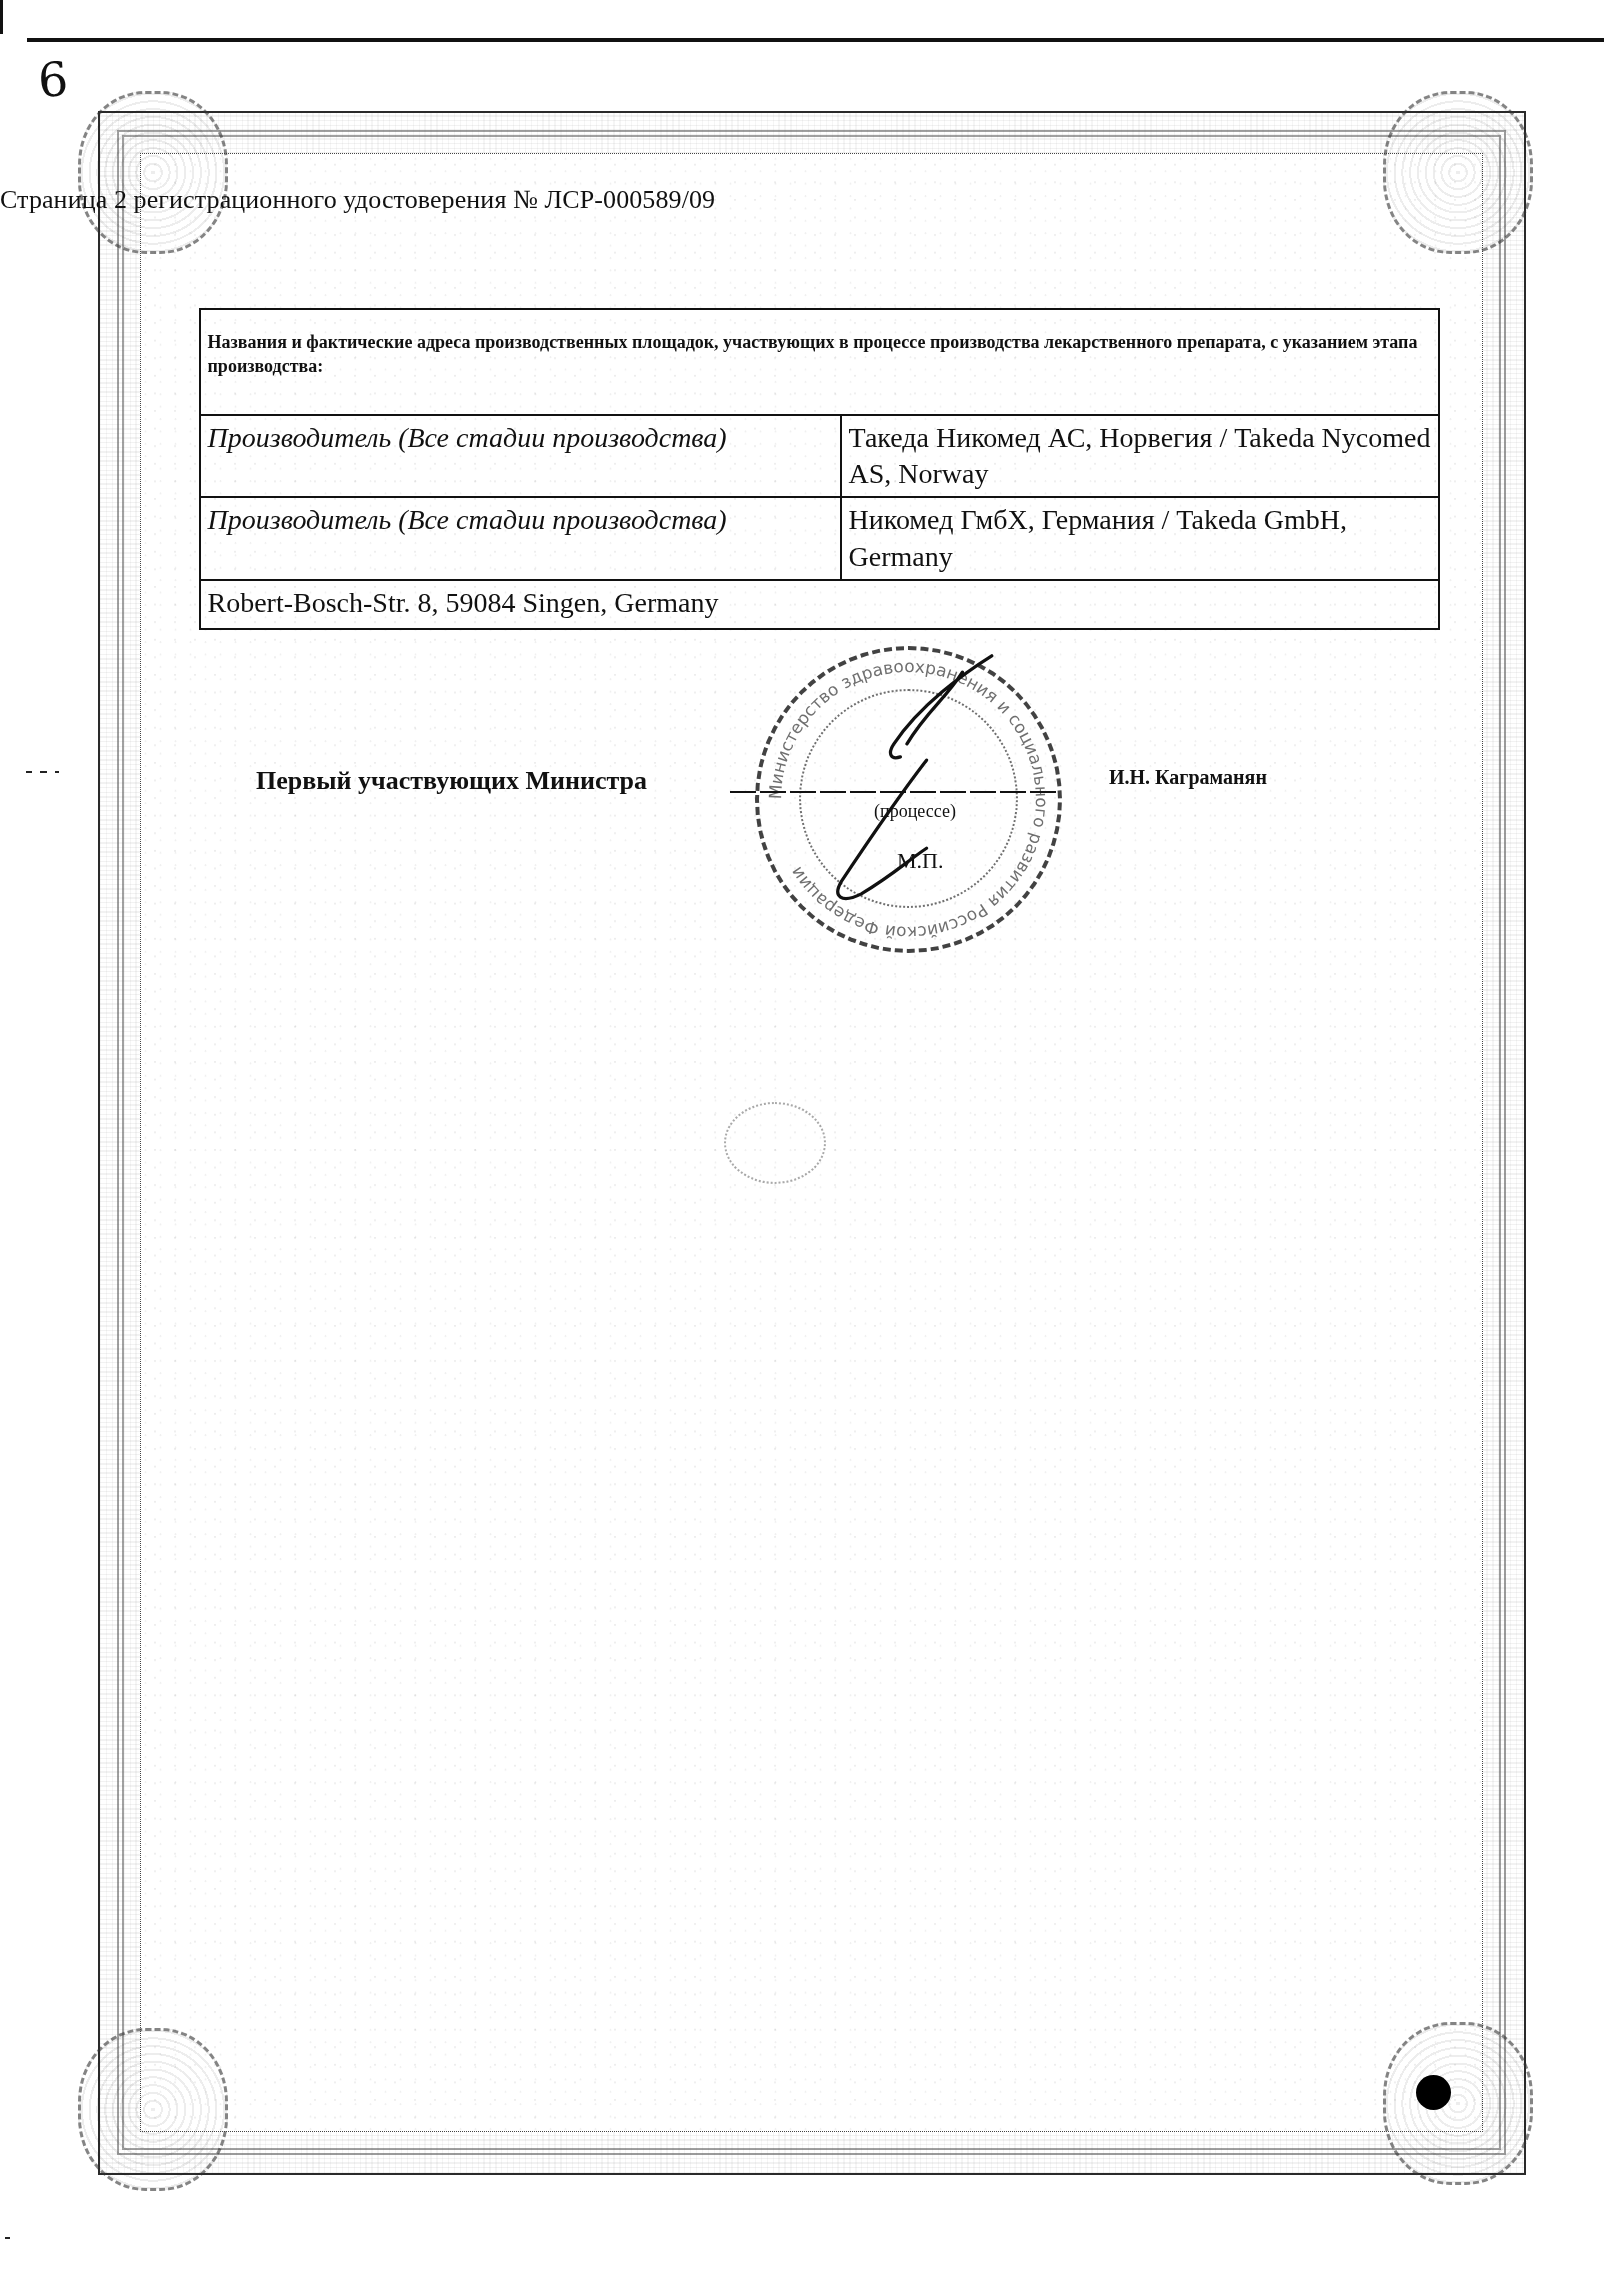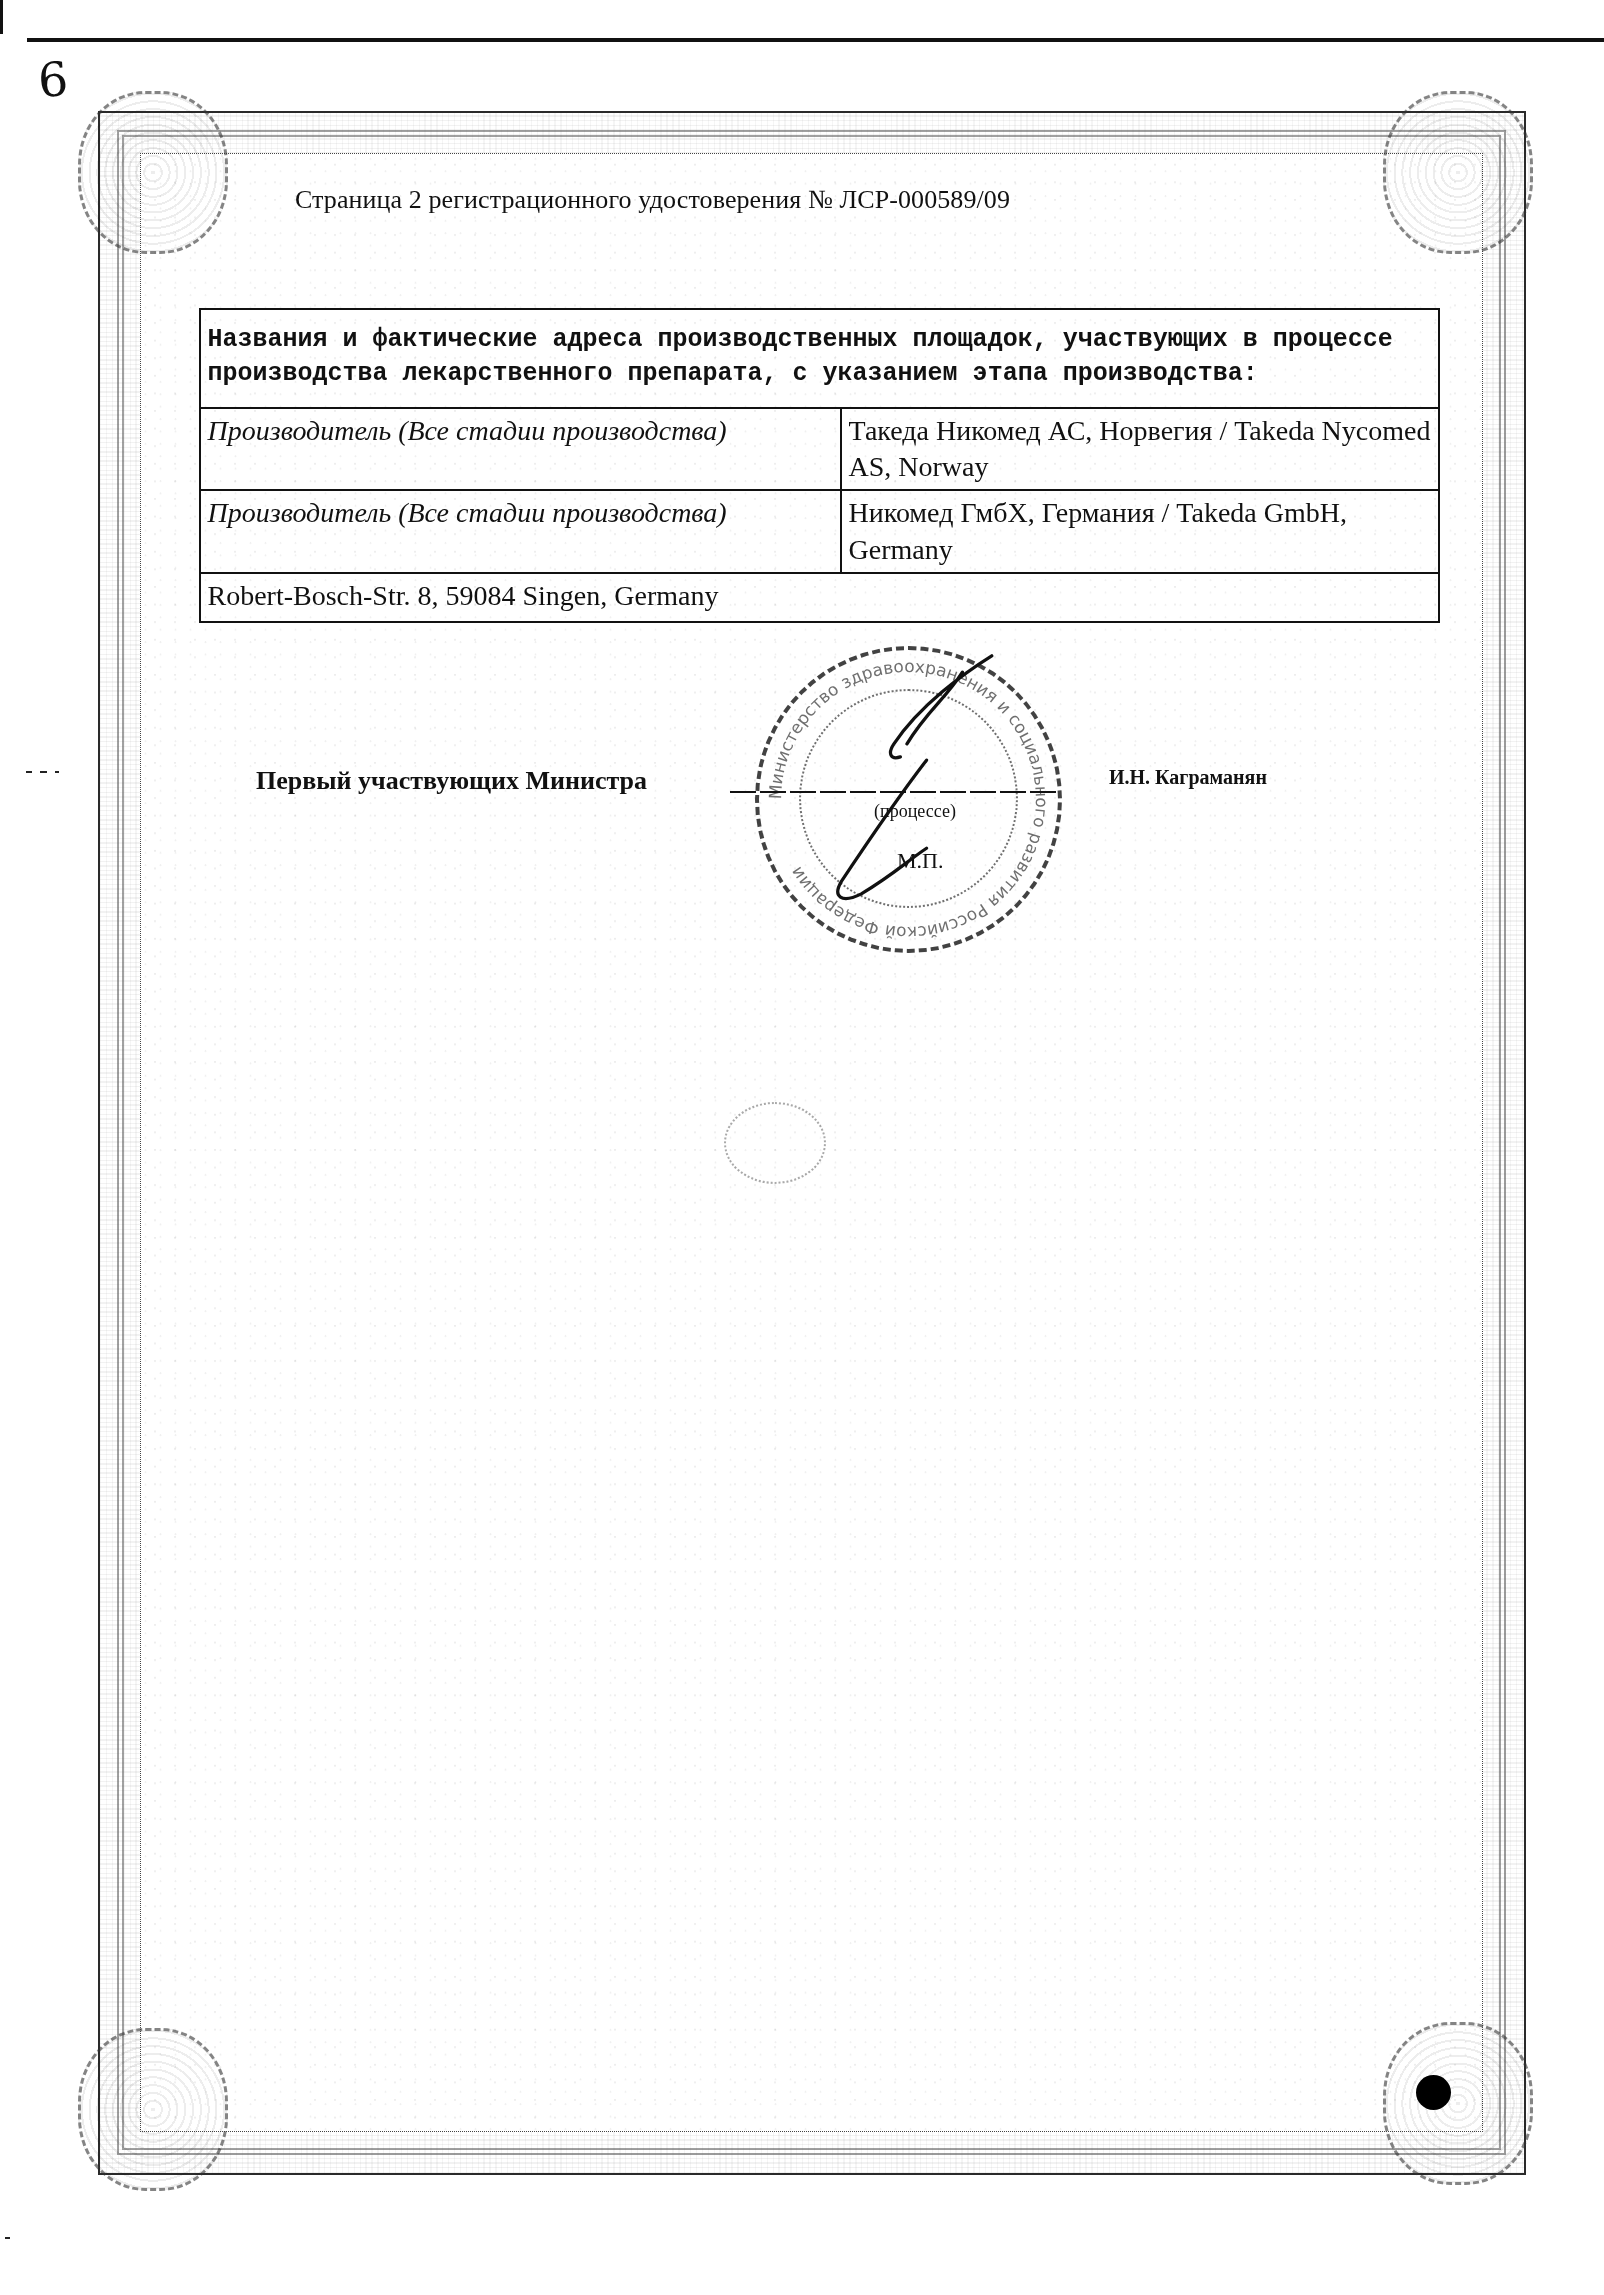--- a/index.html
+++ b/index.html
@@ -36,29 +36,29 @@
   .corner.tl { left: 78px; top: 91px; }
   .corner.tr { left: 1383px; top: 91px; }
   .corner.bl { left: 78px; top: 2028px; }
   .corner.br { left: 1383px; top: 2022px; }
   .hole-punch { position: absolute; left: 1416px; top: 2075px; width: 35px; height: 35px;
                 border-radius: 50%; background: #000; }
   .watermark { position: absolute; left: 724px; top: 1102px; width: 98px; height: 78px;
                border-radius: 50%; border: 2.6px dotted #555; opacity: 0.5; }
 
   
-  .page-header { position: absolute; left: 0; top: 185px; width: 1305px; text-align: center;
+  .page-header { position: absolute; left: 0; top: 185px; width: 1305px; text-align: left;
                  font-size: 26px; letter-spacing: 0.1px; }
 
   
   .mfr-table { position: absolute; left: 199px; top: 308px; width: 1241px;
                border: 2.6px solid #111; border-collapse: collapse; background: transparent; }
   .mfr-table td { border: 2px solid #111; padding: 3.9px 6.5px; font-size: 28px; line-height: 1.3;
                   vertical-align: top; }
-  .mfr-table .heading-cell { font-weight: bold; font-size: 25px; height: 80px; padding-top: 13px; line-height: 1.35; font-family: Liberation Mono, monospace; }
+  .mfr-table .heading-cell { font-weight: bold; font-size: 18px; height: 80px; padding-top: 20px; line-height: 1.35; }
   .mfr-table .role-cell { font-style: italic; width: 626px; }
   .mfr-table .row-tall td { height: 62px; }
   .mfr-table .row-short td { height: 39px; }
 
   
   .signature-block { position: absolute; left: 0; top: 763px; width: 1604px; height: 78px; }
   .signer-title { position: absolute; left: 256px; top: 2.6px; font-weight: bold; font-size: 26px; }
   .signature-line { position: absolute; left: 730px; top: 28px; width: 326px; height: 2px;
                     background: repeating-linear-gradient(90deg, #111 0 26px, transparent 26px 30px); }
   .signature-caption { position: absolute; left: 874px; top: 38px; font-size: 18px; }

